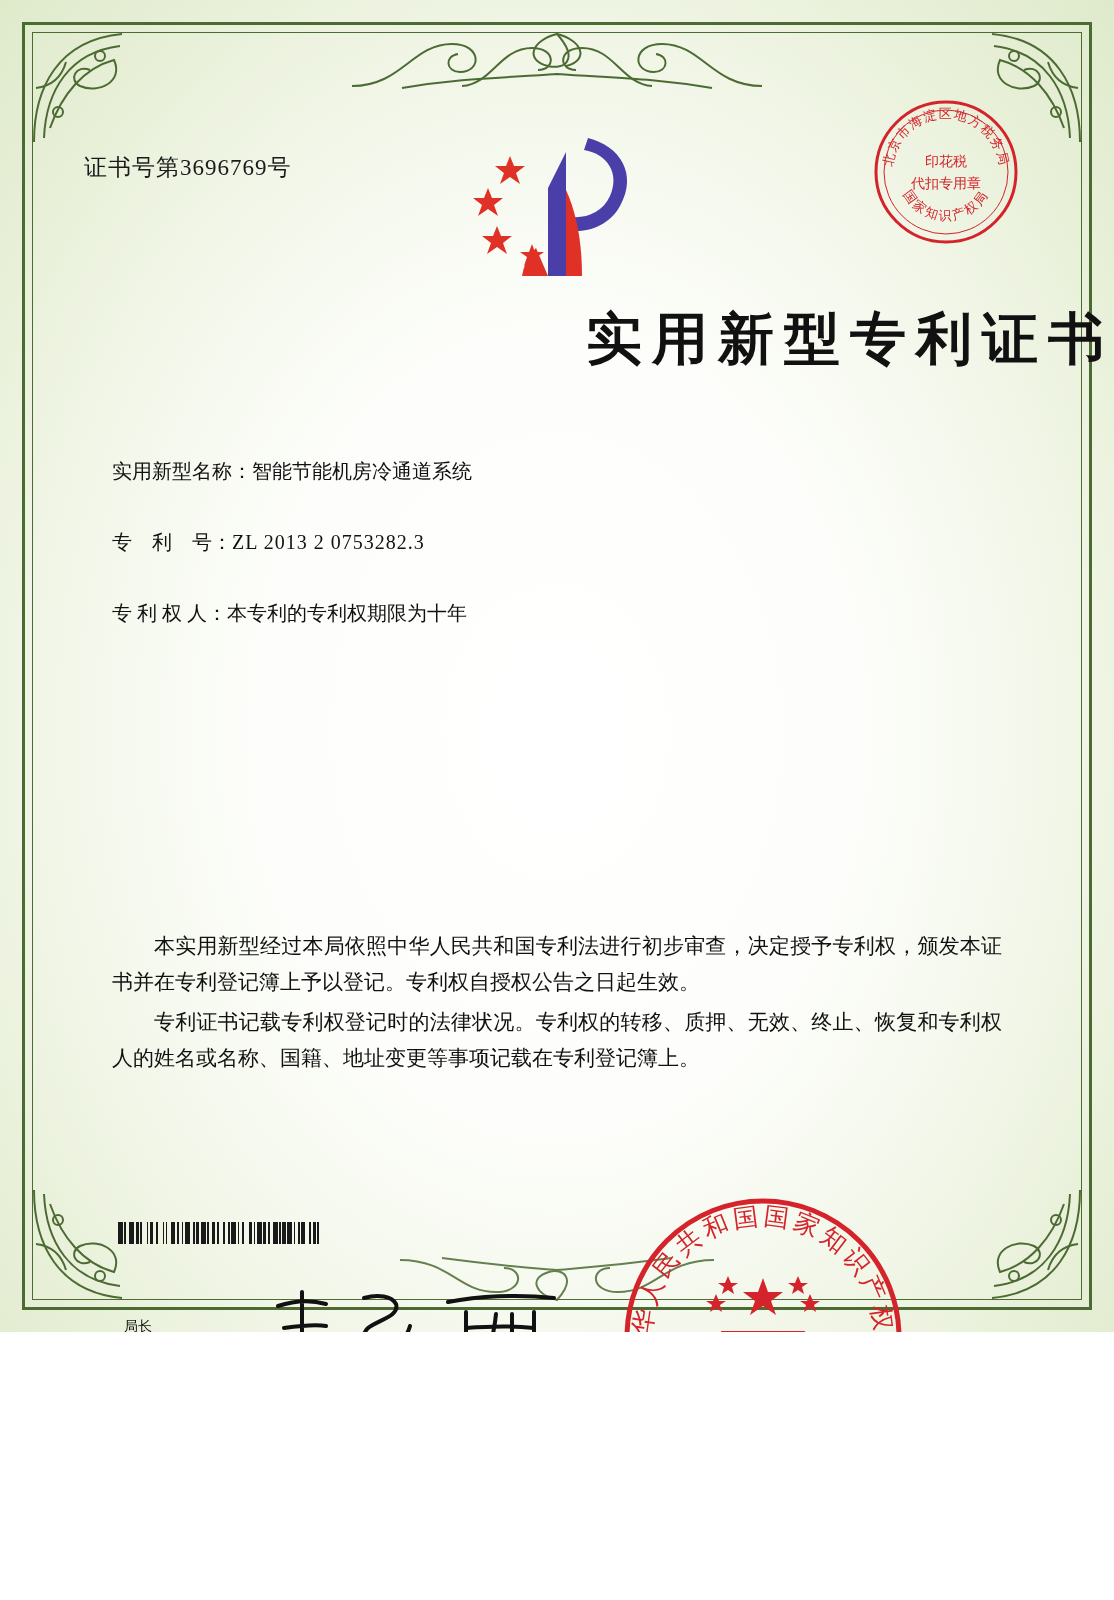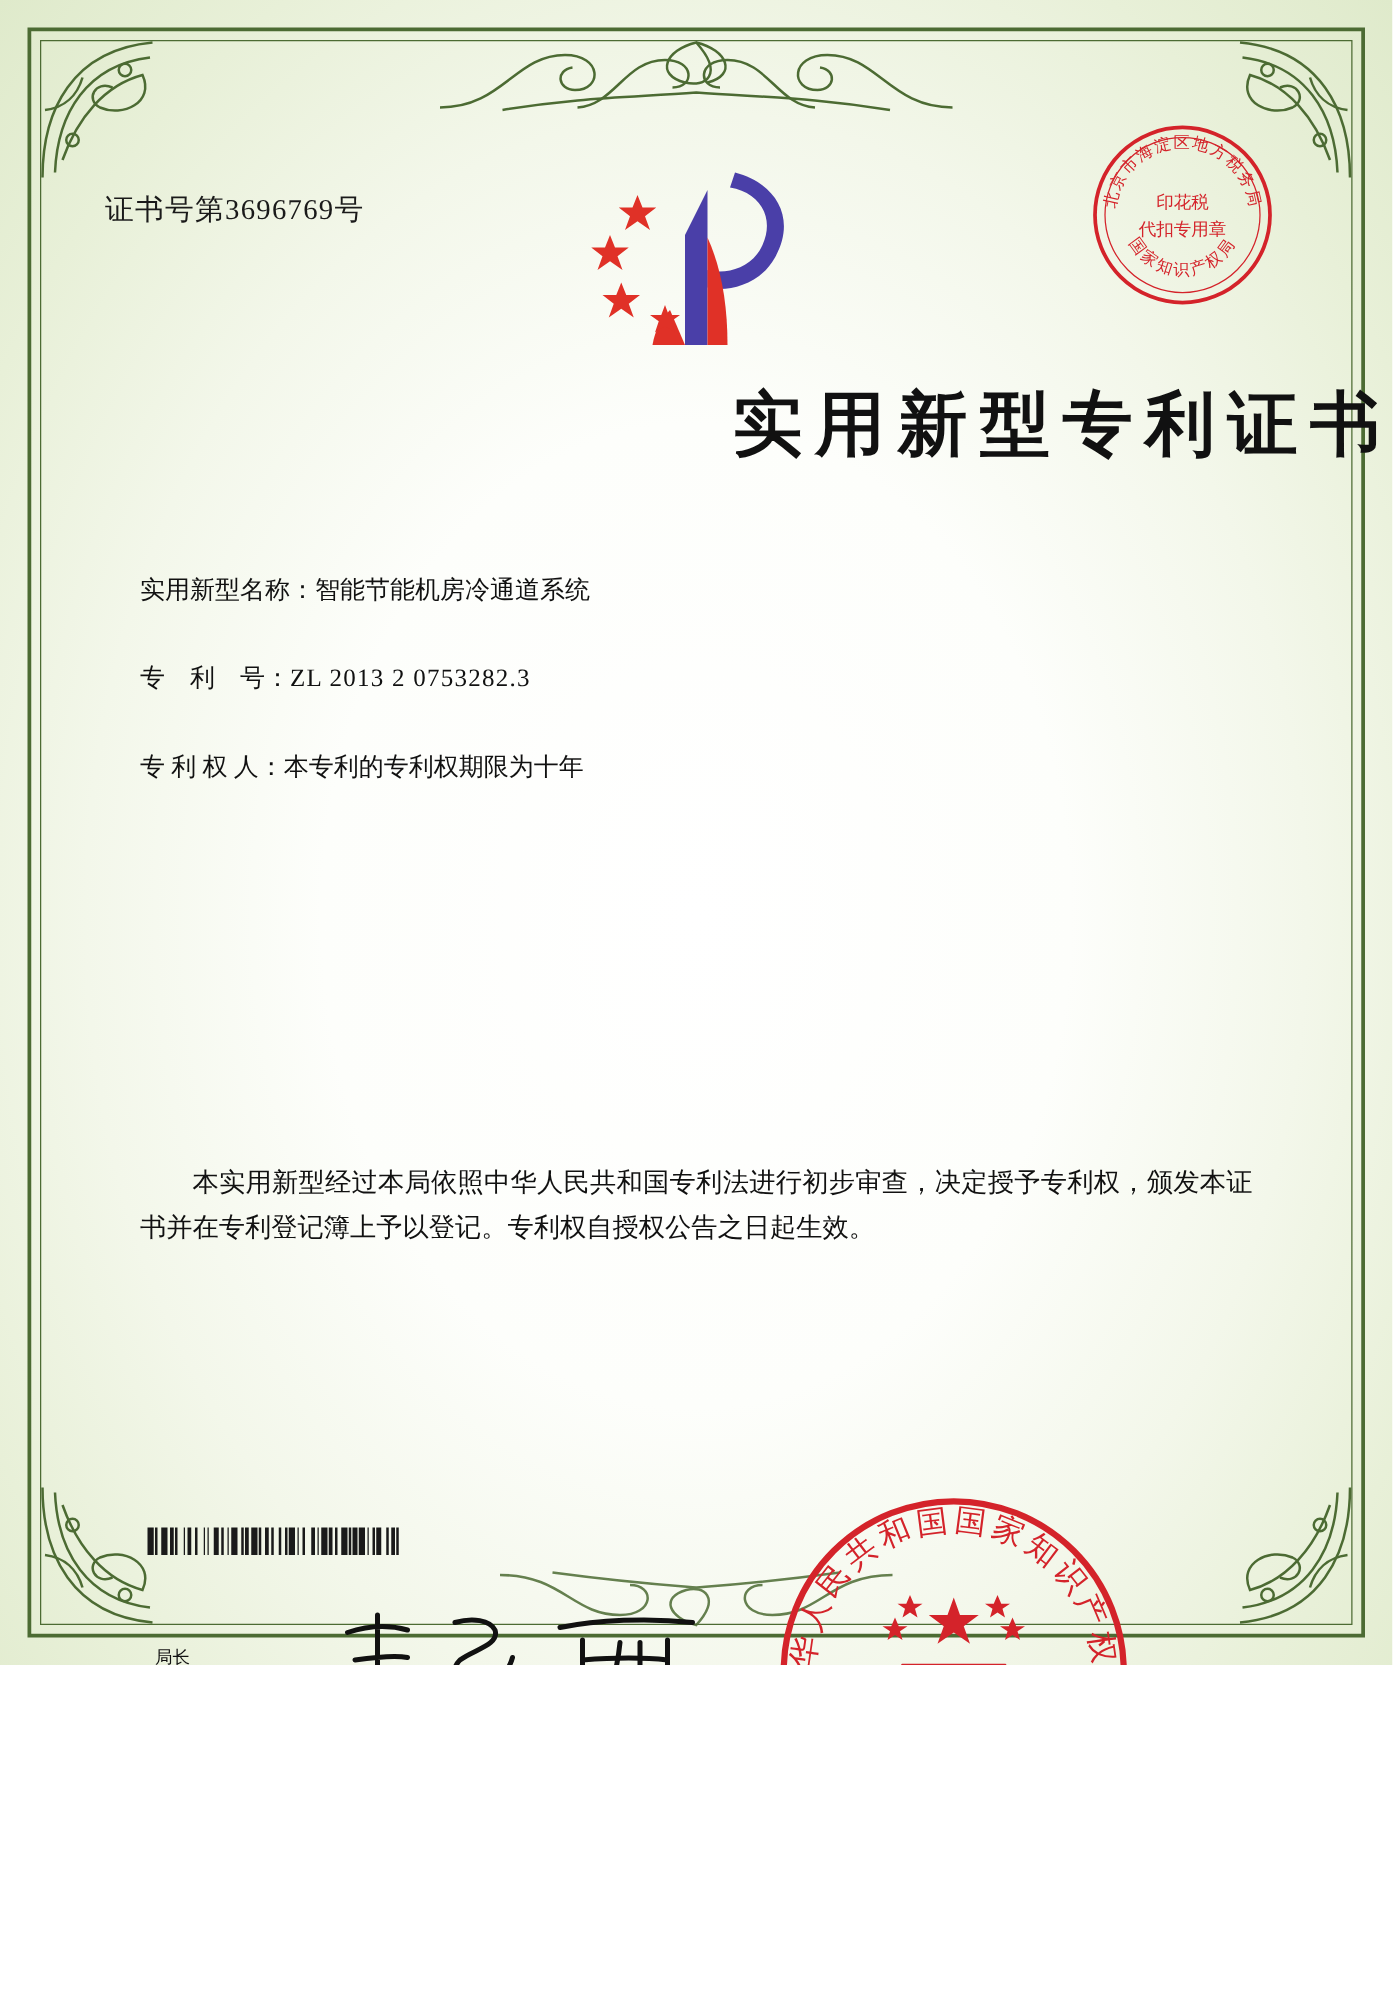--- a/index.html
+++ b/index.html
@@ -315,20 +315,21 @@
     <div class="field-row">
       <span class="field-label">专　利　号：</span><span class="field-value mono-val">ZL 2013 2 0753282.3</span>
     </div>
     <div class="field-row">
       <span class="field-label">专 利 权 人：</span><span class="field-value">本专利的专利权期限为十年</span>
     </div>
   </div>
 
   <div class="body-text">
     <p>本实用新型经过本局依照中华人民共和国专利法进行初步审查，决定授予专利权，颁发本证书并在专利登记簿上予以登记。专利权自授权公告之日起生效。</p>
+    <p>专利证书记载专利权登记时的法律状况。专利权的转移、质押、无效、终止、恢复和专利权人的姓名或名称、国籍、地址变更等事项记载在专利登记簿上。</p>
   </div>
 
   <div class="barcode">
       <i style="width: 4.8px; background: rgb(26, 26, 26);"></i>
       <i style="width: 1.6px; background: transparent;"></i>
       <i style="width: 1.6px; background: rgb(26, 26, 26);"></i>
       <i style="width: 3.2px; background: transparent;"></i>
       <i style="width: 4.8px; background: rgb(26, 26, 26);"></i>
       <i style="width: 1.6px; background: transparent;"></i>
       <i style="width: 3.2px; background: rgb(26, 26, 26);"></i>

